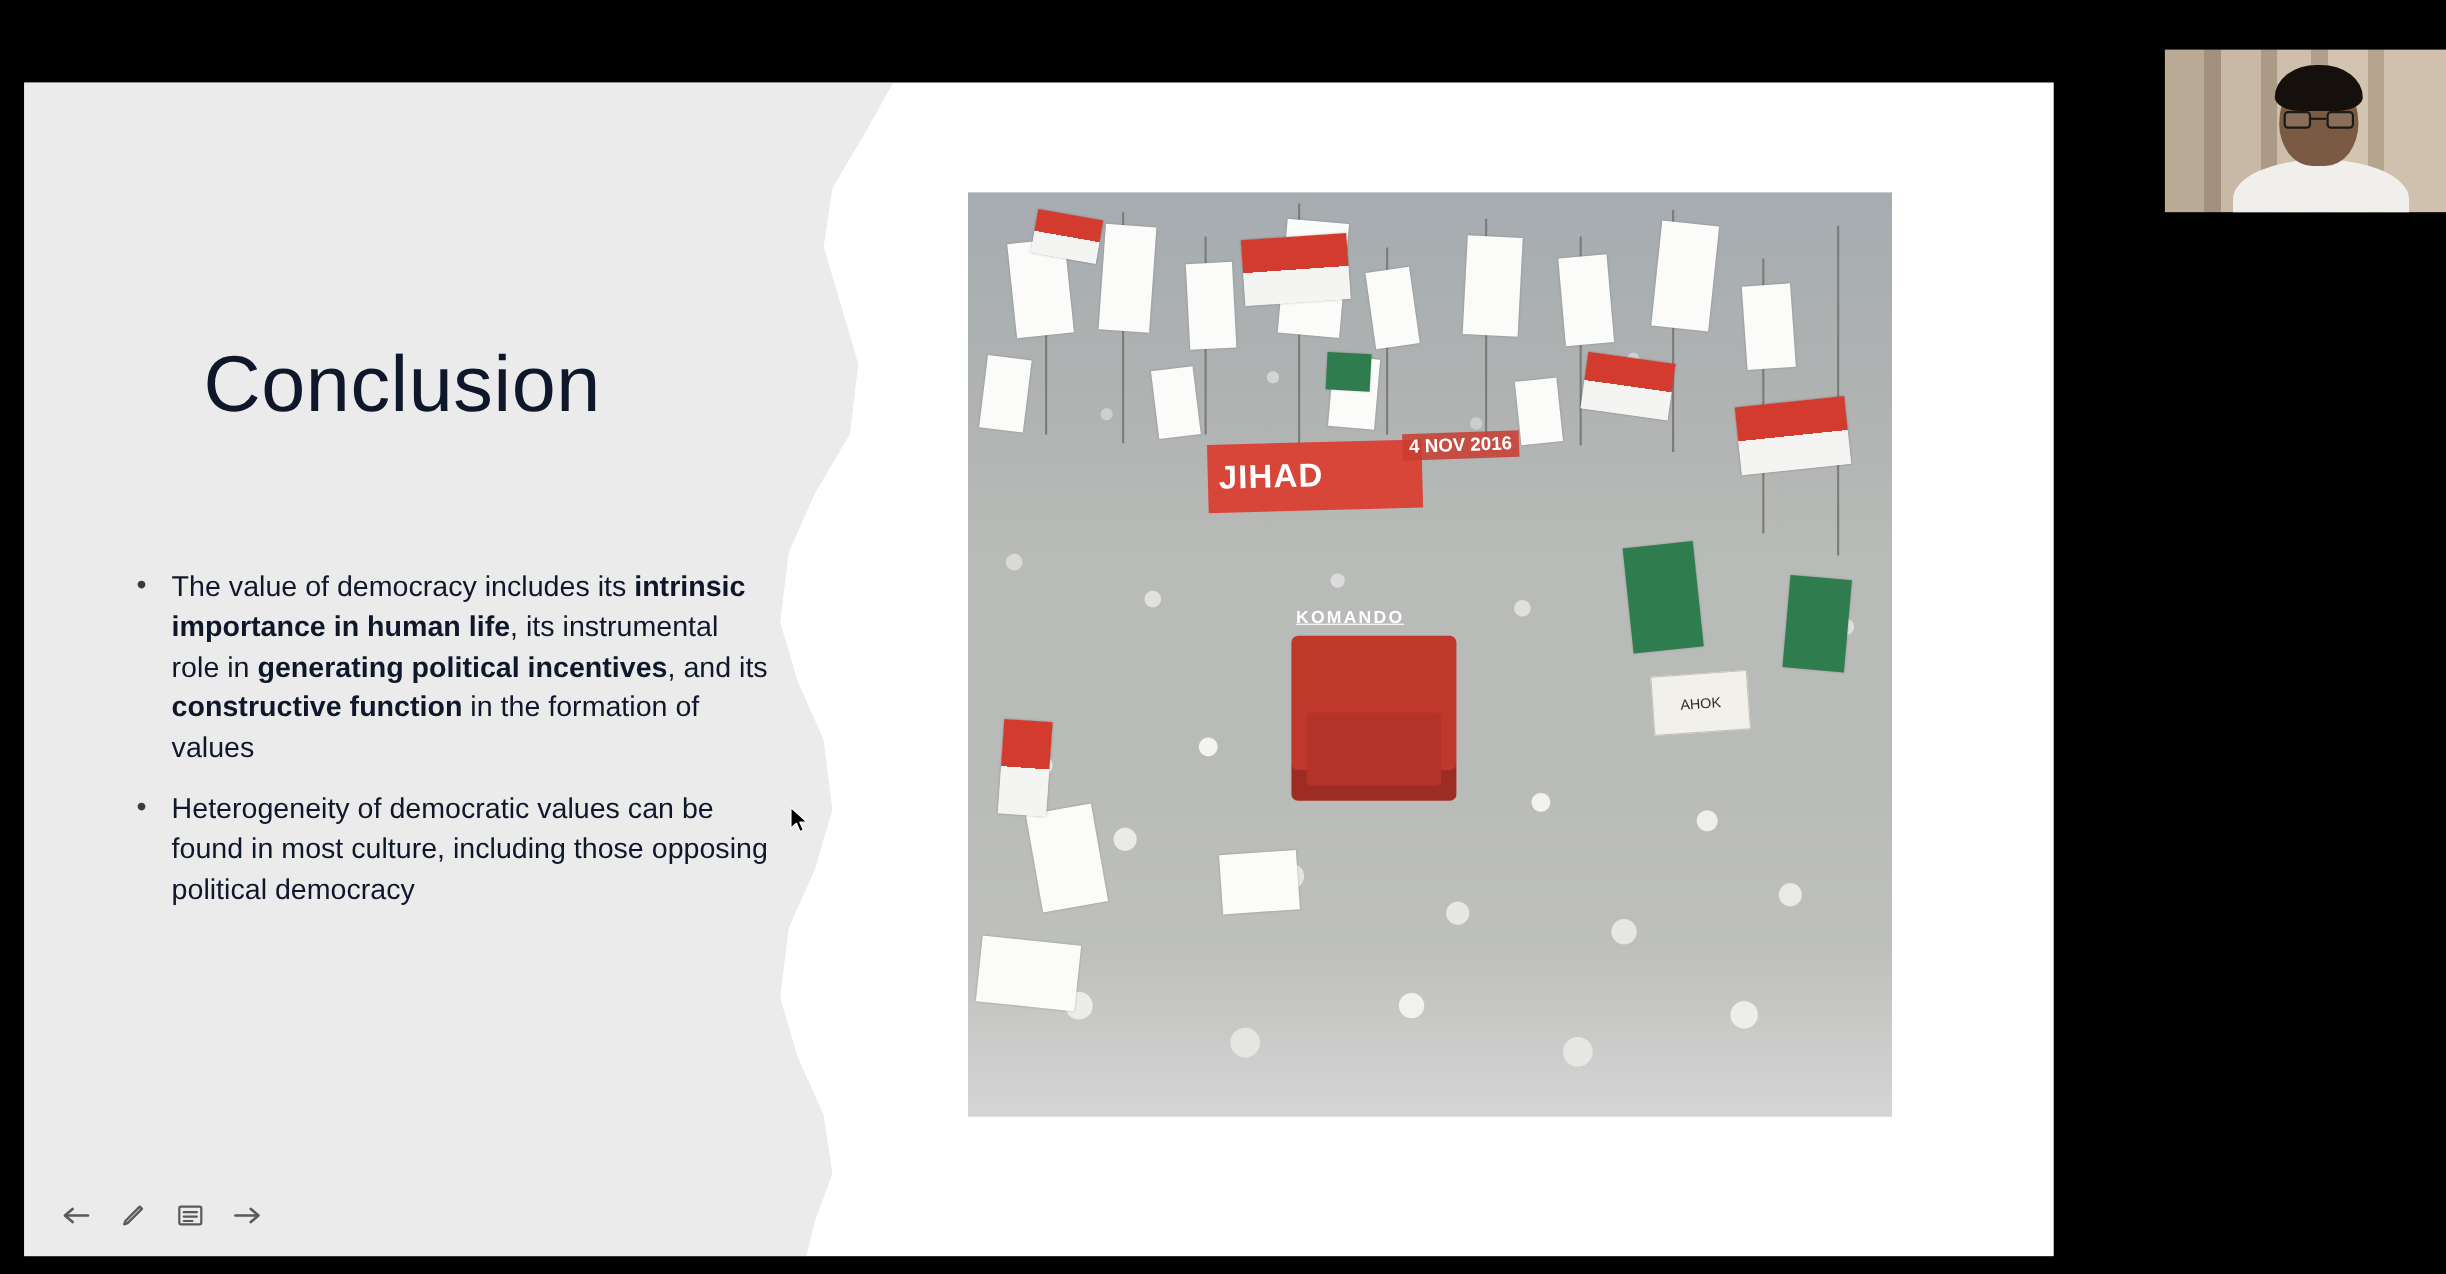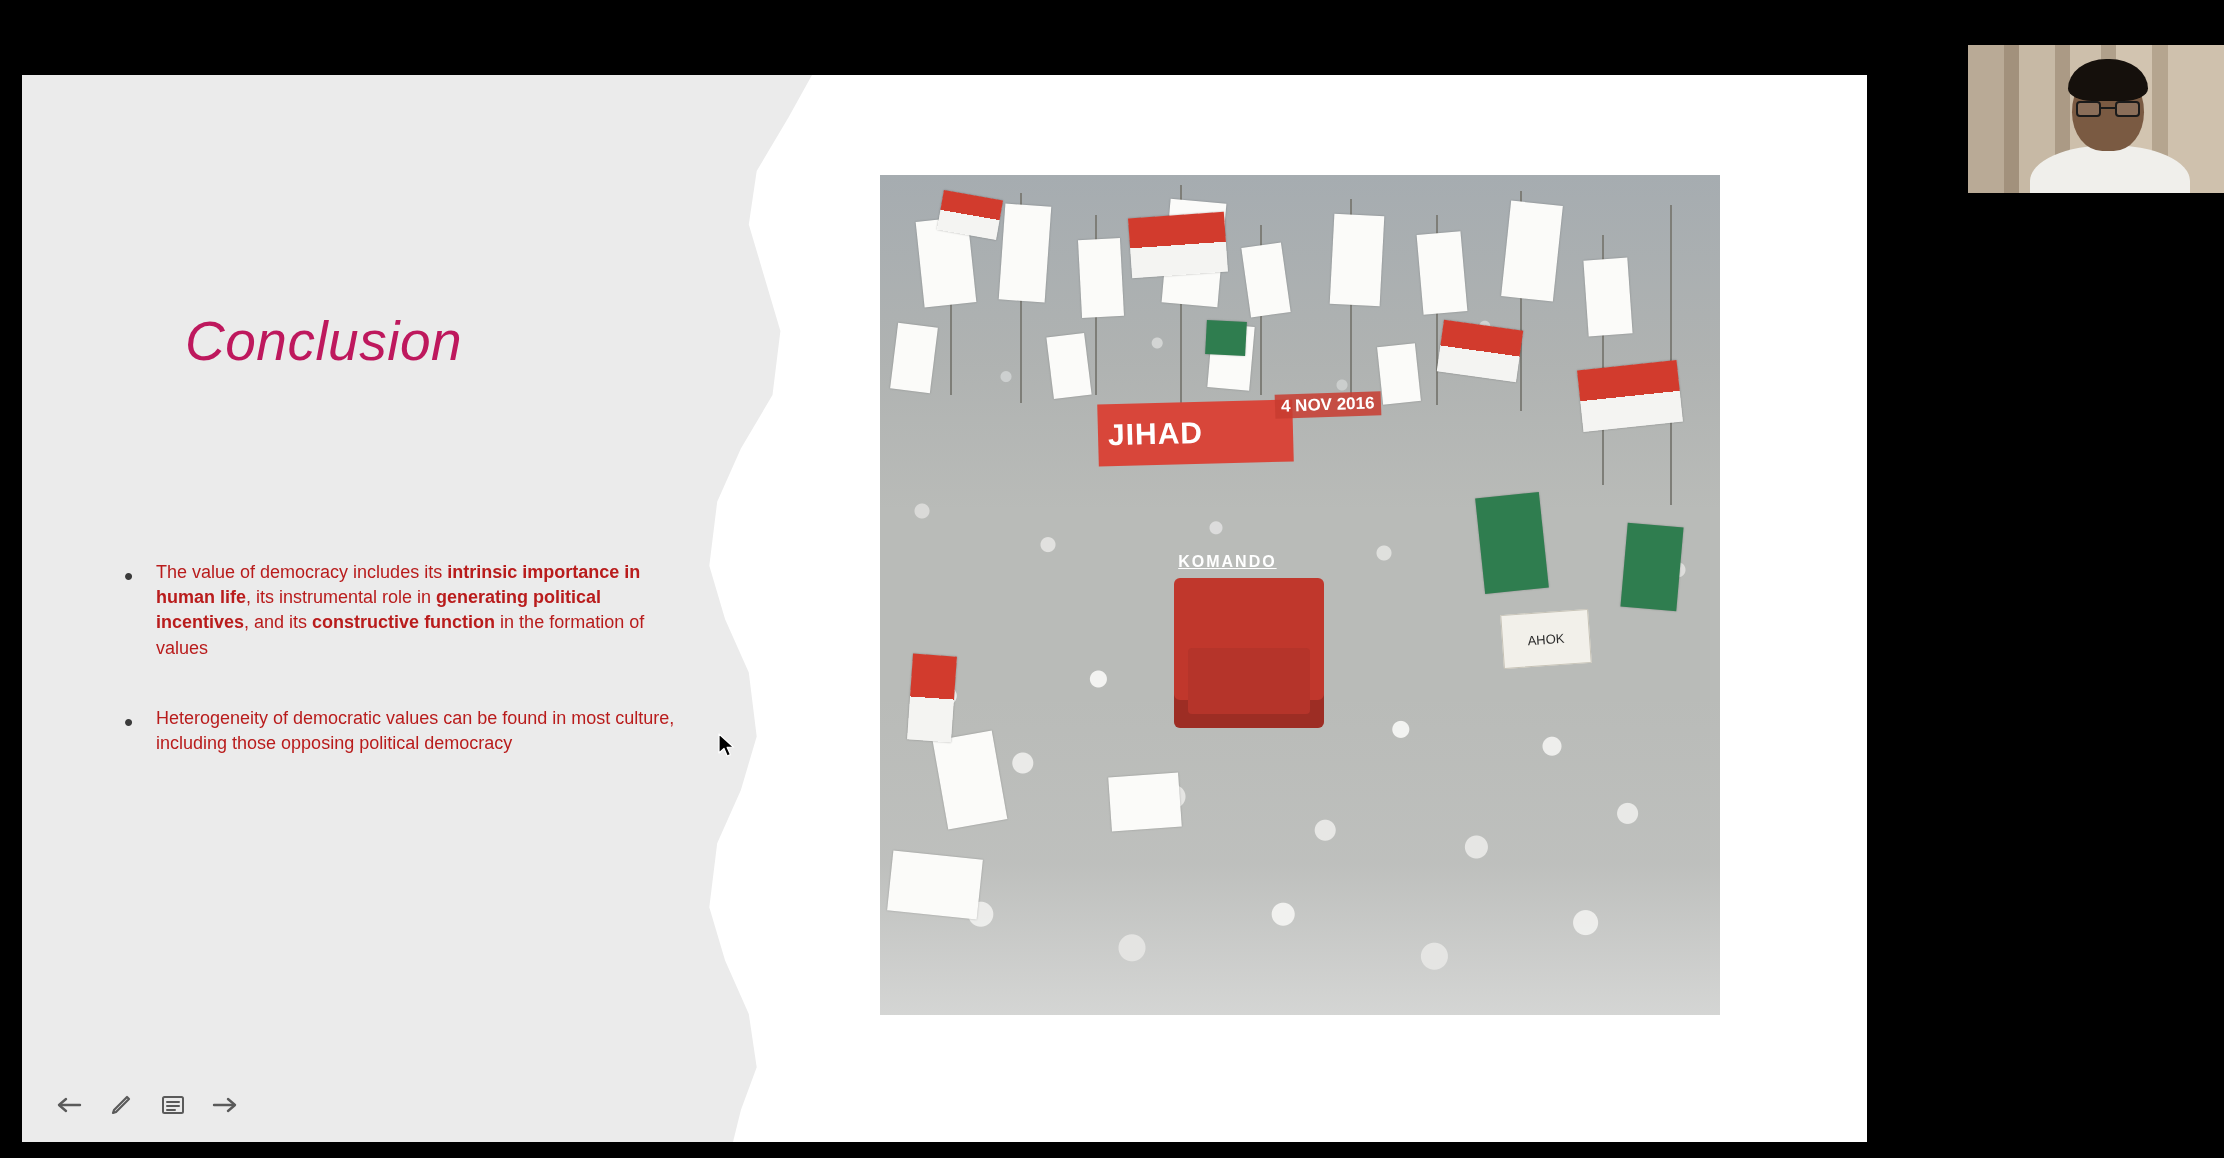--- a/index.html
+++ b/index.html
@@ -45,47 +45,45 @@
       92% 56%, 93% 62%, 91% 67%, 88% 72%, 87% 78%,
       89% 83%, 92% 88%, 93% 93%, 91% 97%, 90% 100%,
       0% 100%
     );
   }
 
   #slide-title {
     position: absolute;
     left: 163px;
     top: 236px;
-    font-size: 55px;
-    color: #be185d;
+    font-size: 72px;
+    color: #0f172a;
     font-weight: 400;
     letter-spacing: 0.5px;
     line-height: 1.1;
     white-space: nowrap;
-    font-style: italic;
   }
 
   #bullet-list {
     position: absolute;
     left: 96px;
     top: 440px;
     width: 580px;
     margin: 0;
     padding: 0;
     list-style: none;
   }
 
   #bullet-list li {
     position: relative;
     padding-left: 38px;
     margin-bottom: 20px;
-    font-size: 18px;
+    font-size: 26px;
     line-height: 1.40;
-    color: #b91c1c;
-    margin-top: 45px;
+    color: #0f172a;
   }
 
   #bullet-list li::before {
     content: "\2022";
     position: absolute;
     left: 6px;
     top: -2px;
     font-size: 26px;
     color: #3b3b3b;
   }

